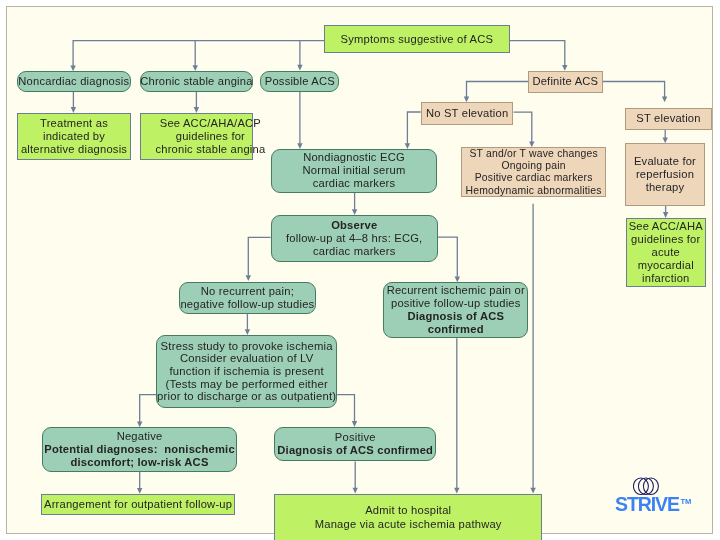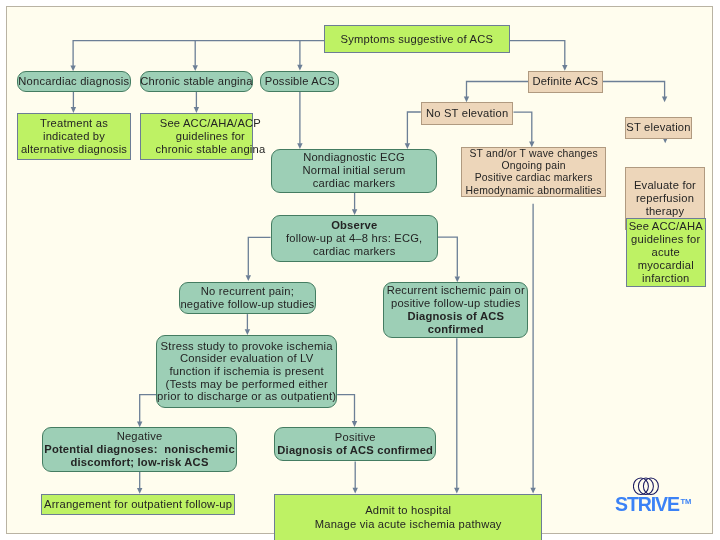--- a/index.html
+++ b/index.html
@@ -89,30 +89,30 @@
       </div>
       <div class="node blue" style="left: 16.7px; top: 112.9px; width: 114.7px; height: 47.5px; font-size: 11.2px;">
         <div class="lbl"><div>Treatment as</div><div>indicated by</div><div>alternative diagnosis</div></div>
       </div>
       <div class="node blue" style="left: 139.8px; top: 112.9px; width: 113.2px; height: 47.5px; font-size: 11.2px; padding-left: 28px;">
         <div class="lbl"><div>See ACC/AHA/ACP</div><div>guidelines for</div><div>chronic stable angina</div></div>
       </div>
       <div class="node tan" style="left: 420.8px; top: 102.3px; width: 92.7px; height: 22.4px; font-size: 11.2px;">
         <div class="lbl"><div>No ST elevation</div></div>
       </div>
-      <div class="node tan" style="left: 625px; top: 117px; width: 67px; height: 22px; font-size: 11.2px;">
+      <div class="node tan" style="left: 625px; top: 108px; width: 87px; height: 22px; font-size: 11.2px;">
         <div class="lbl"><div>ST elevation</div></div>
       </div>
       <div class="node green" style="left: 270.6px; top: 149.1px; width: 166.8px; height: 43.5px; font-size: 11.2px;">
         <div class="lbl"><div>Nondiagnostic ECG</div><div>Normal initial serum</div><div>cardiac markers</div></div>
       </div>
       <div class="node tan" style="left: 461.2px; top: 147.3px; width: 144.9px; height: 50px; font-size: 10.4px;">
         <div class="lbl"><div>ST and/or T wave changes</div><div>Ongoing pain</div><div>Positive cardiac markers</div><div>Hemodynamic abnormalities</div></div>
       </div>
-      <div class="node tan" style="left: 625px; top: 143.3px; width: 80px; height: 63px; font-size: 11.2px; margin-top: 24px;">
+      <div class="node tan" style="left: 625px; top: 143.3px; width: 80px; height: 63px; font-size: 11.2px;">
         <div class="lbl"><div>Evaluate for</div><div>reperfusion</div><div>therapy</div></div>
       </div>
       <div class="node green" style="left: 270.6px; top: 215.1px; width: 167.3px; height: 46.5px; font-size: 11.2px;">
         <div class="lbl"><div class="b">Observe</div><div>follow-up at 4–8 hrs: ECG,</div><div>cardiac markers</div></div>
       </div>
       <div class="node blue" style="left: 625.8px; top: 217.9px; width: 80px; height: 69.5px; font-size: 11.2px;">
         <div class="lbl"><div>See ACC/AHA</div><div>guidelines for</div><div>acute</div><div>myocardial</div><div>infarction</div></div>
       </div>
       <div class="node green" style="left: 178.6px; top: 282.4px; width: 137.6px; height: 31.7px; font-size: 11.2px;">
         <div class="lbl"><div>No recurrent pain;</div><div>negative follow-up studies</div></div>

